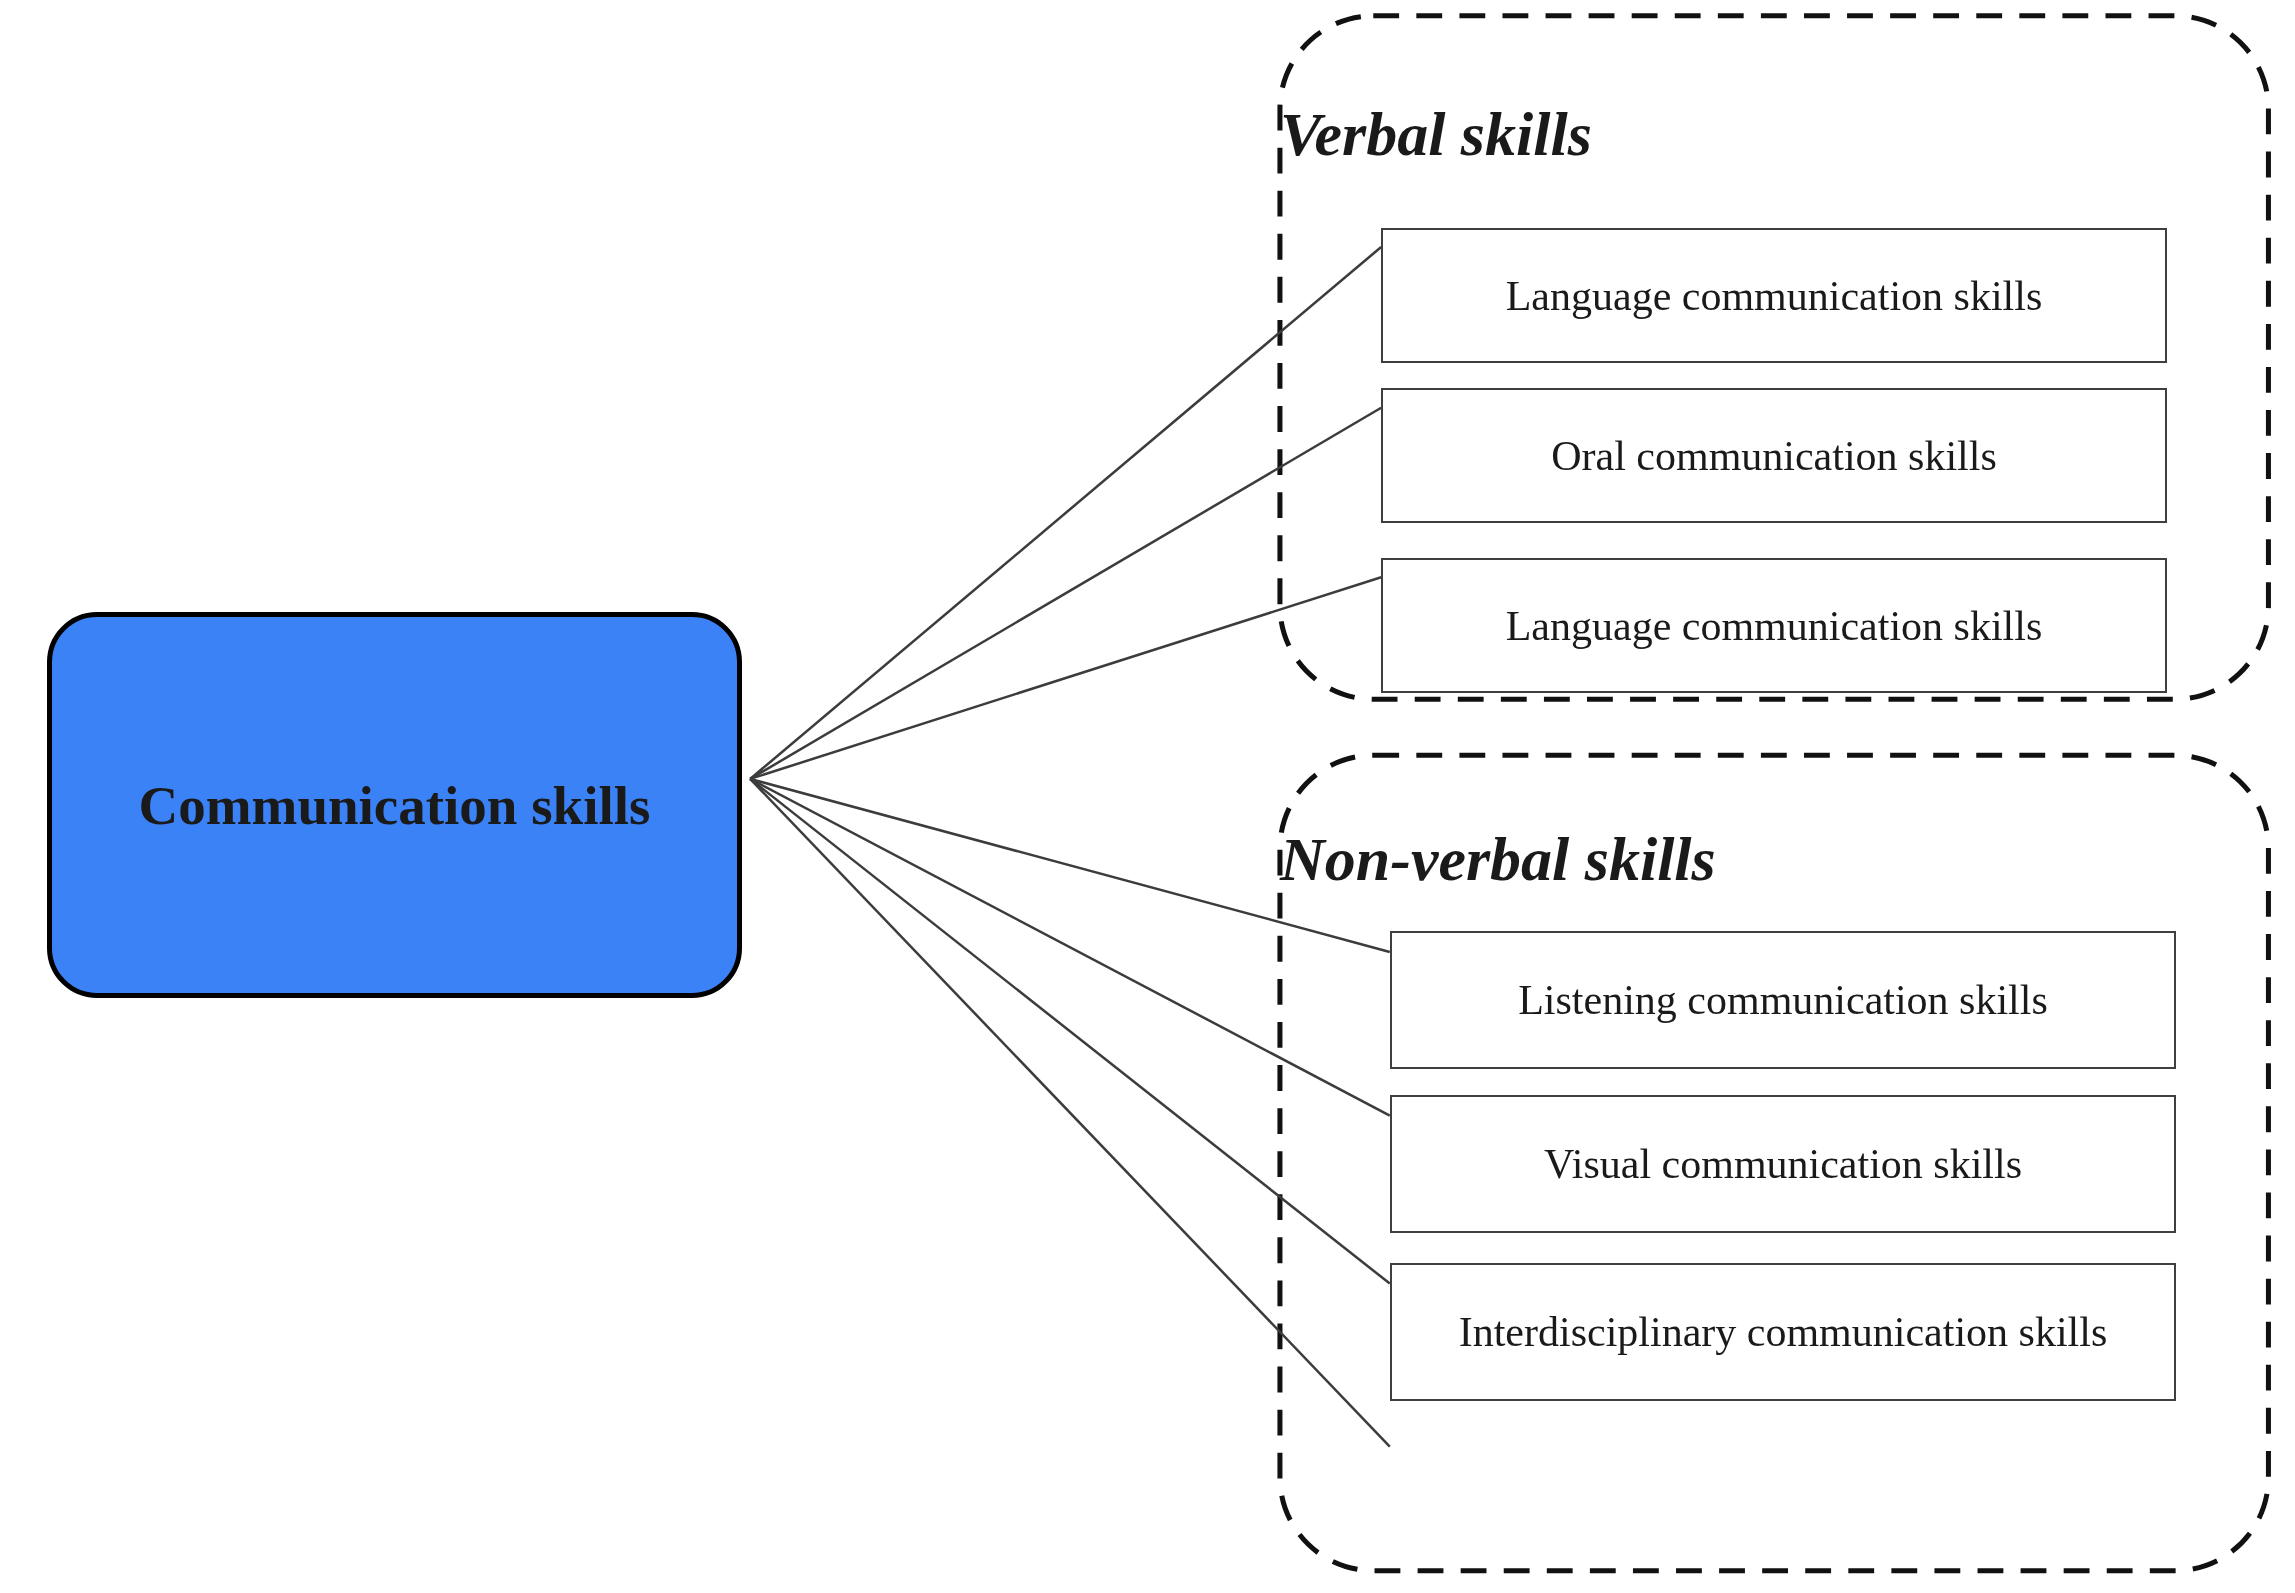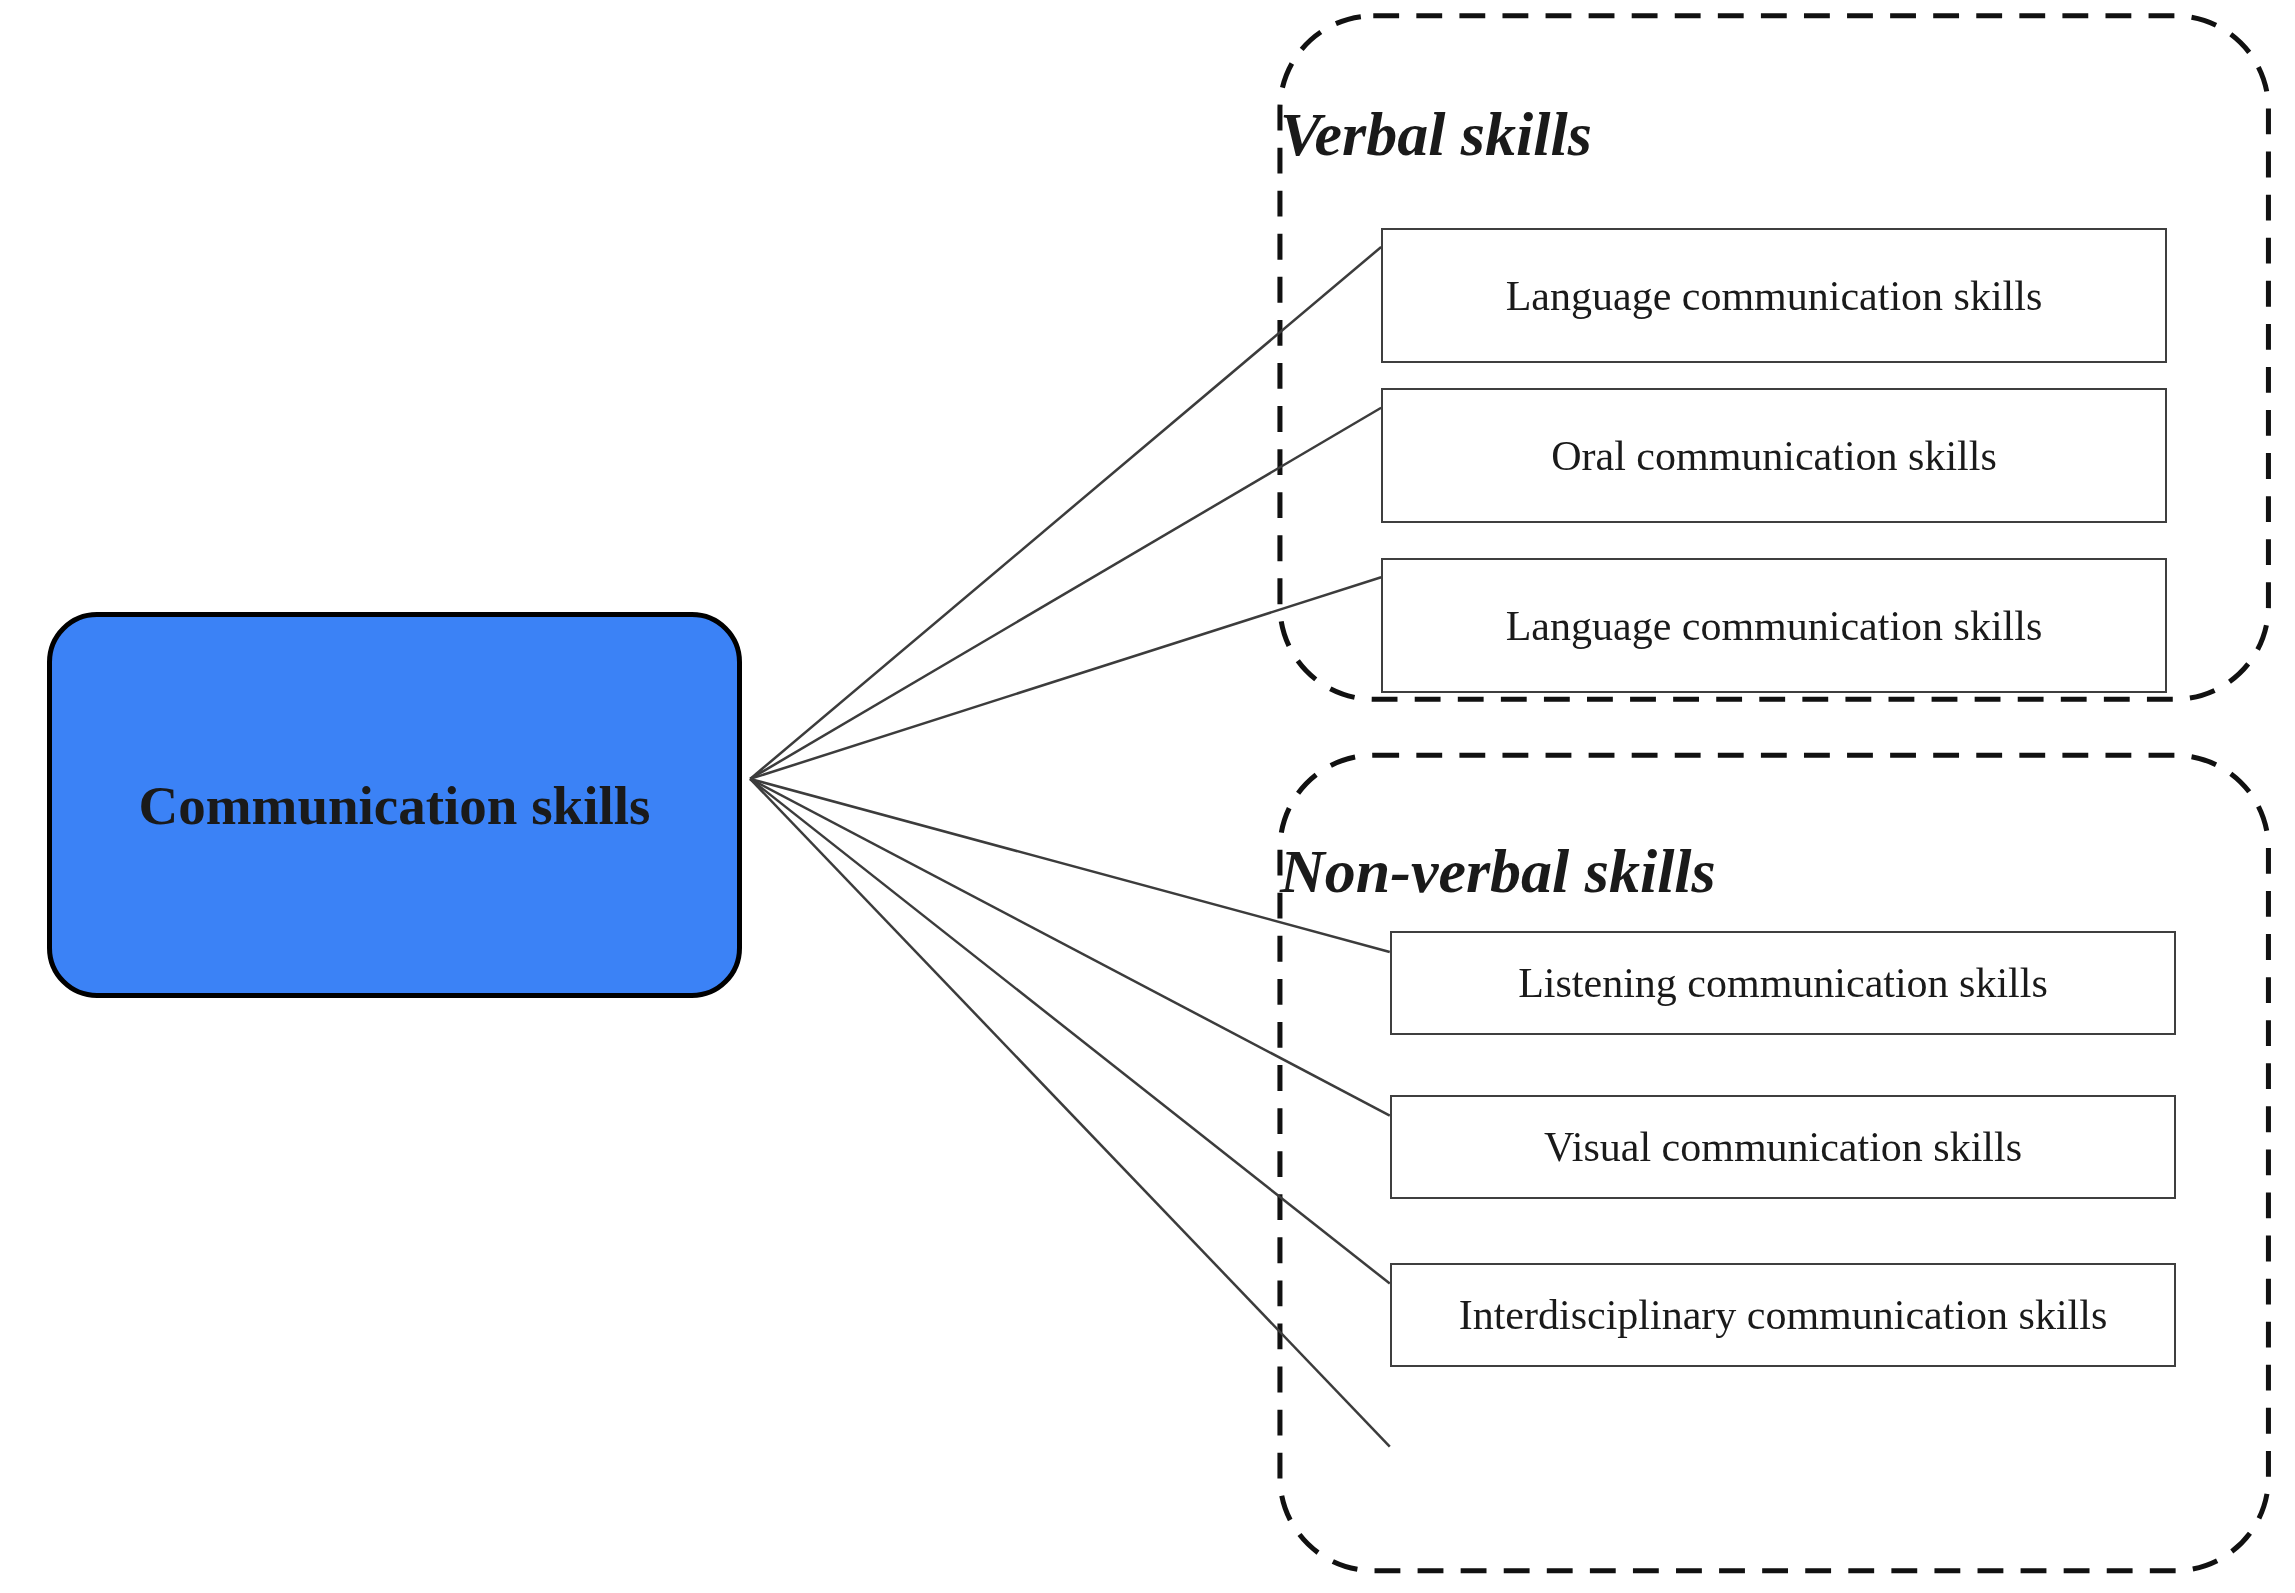--- a/index.html
+++ b/index.html
@@ -46,38 +46,38 @@
     position: absolute;
     left: 1280px;
     width: 989px;
     text-align: left;
     font-size: 62px;
     font-weight: bold;
     font-style: italic;
     white-space: nowrap;
   }
   .group-title.verbal { top: 99px; }
-  .group-title.nonverbal { top: 824px; margin-top: 12px; }
+  .group-title.nonverbal { top: 824px; }
   .item-box {
     position: absolute;
     width: 786px;
     border: 2.2px solid #3f3f3f;
     background: #ffffff;
     display: flex;
     align-items: center;
     justify-content: center;
     box-sizing: border-box;
     margin-top: 48px;
   }
   .item-label {
     font-size: 42px;
     white-space: nowrap;
   }
   .verbal-item { left: 1381px; height: 135px; }
-  .nonverbal-item { left: 1390px; height: 104px; }
+  .nonverbal-item { left: 1390px; height: 138px; }
   .v1 { top: 180px; }
   .v2 { top: 340px; }
   .v3 { top: 510px; }
   .n1 { top: 883px; }
   .n2 { top: 1047px; }
   .n3 { top: 1215px; }
   .n4 { top: 1378px; }
 </style>
 </head>
 <body>

